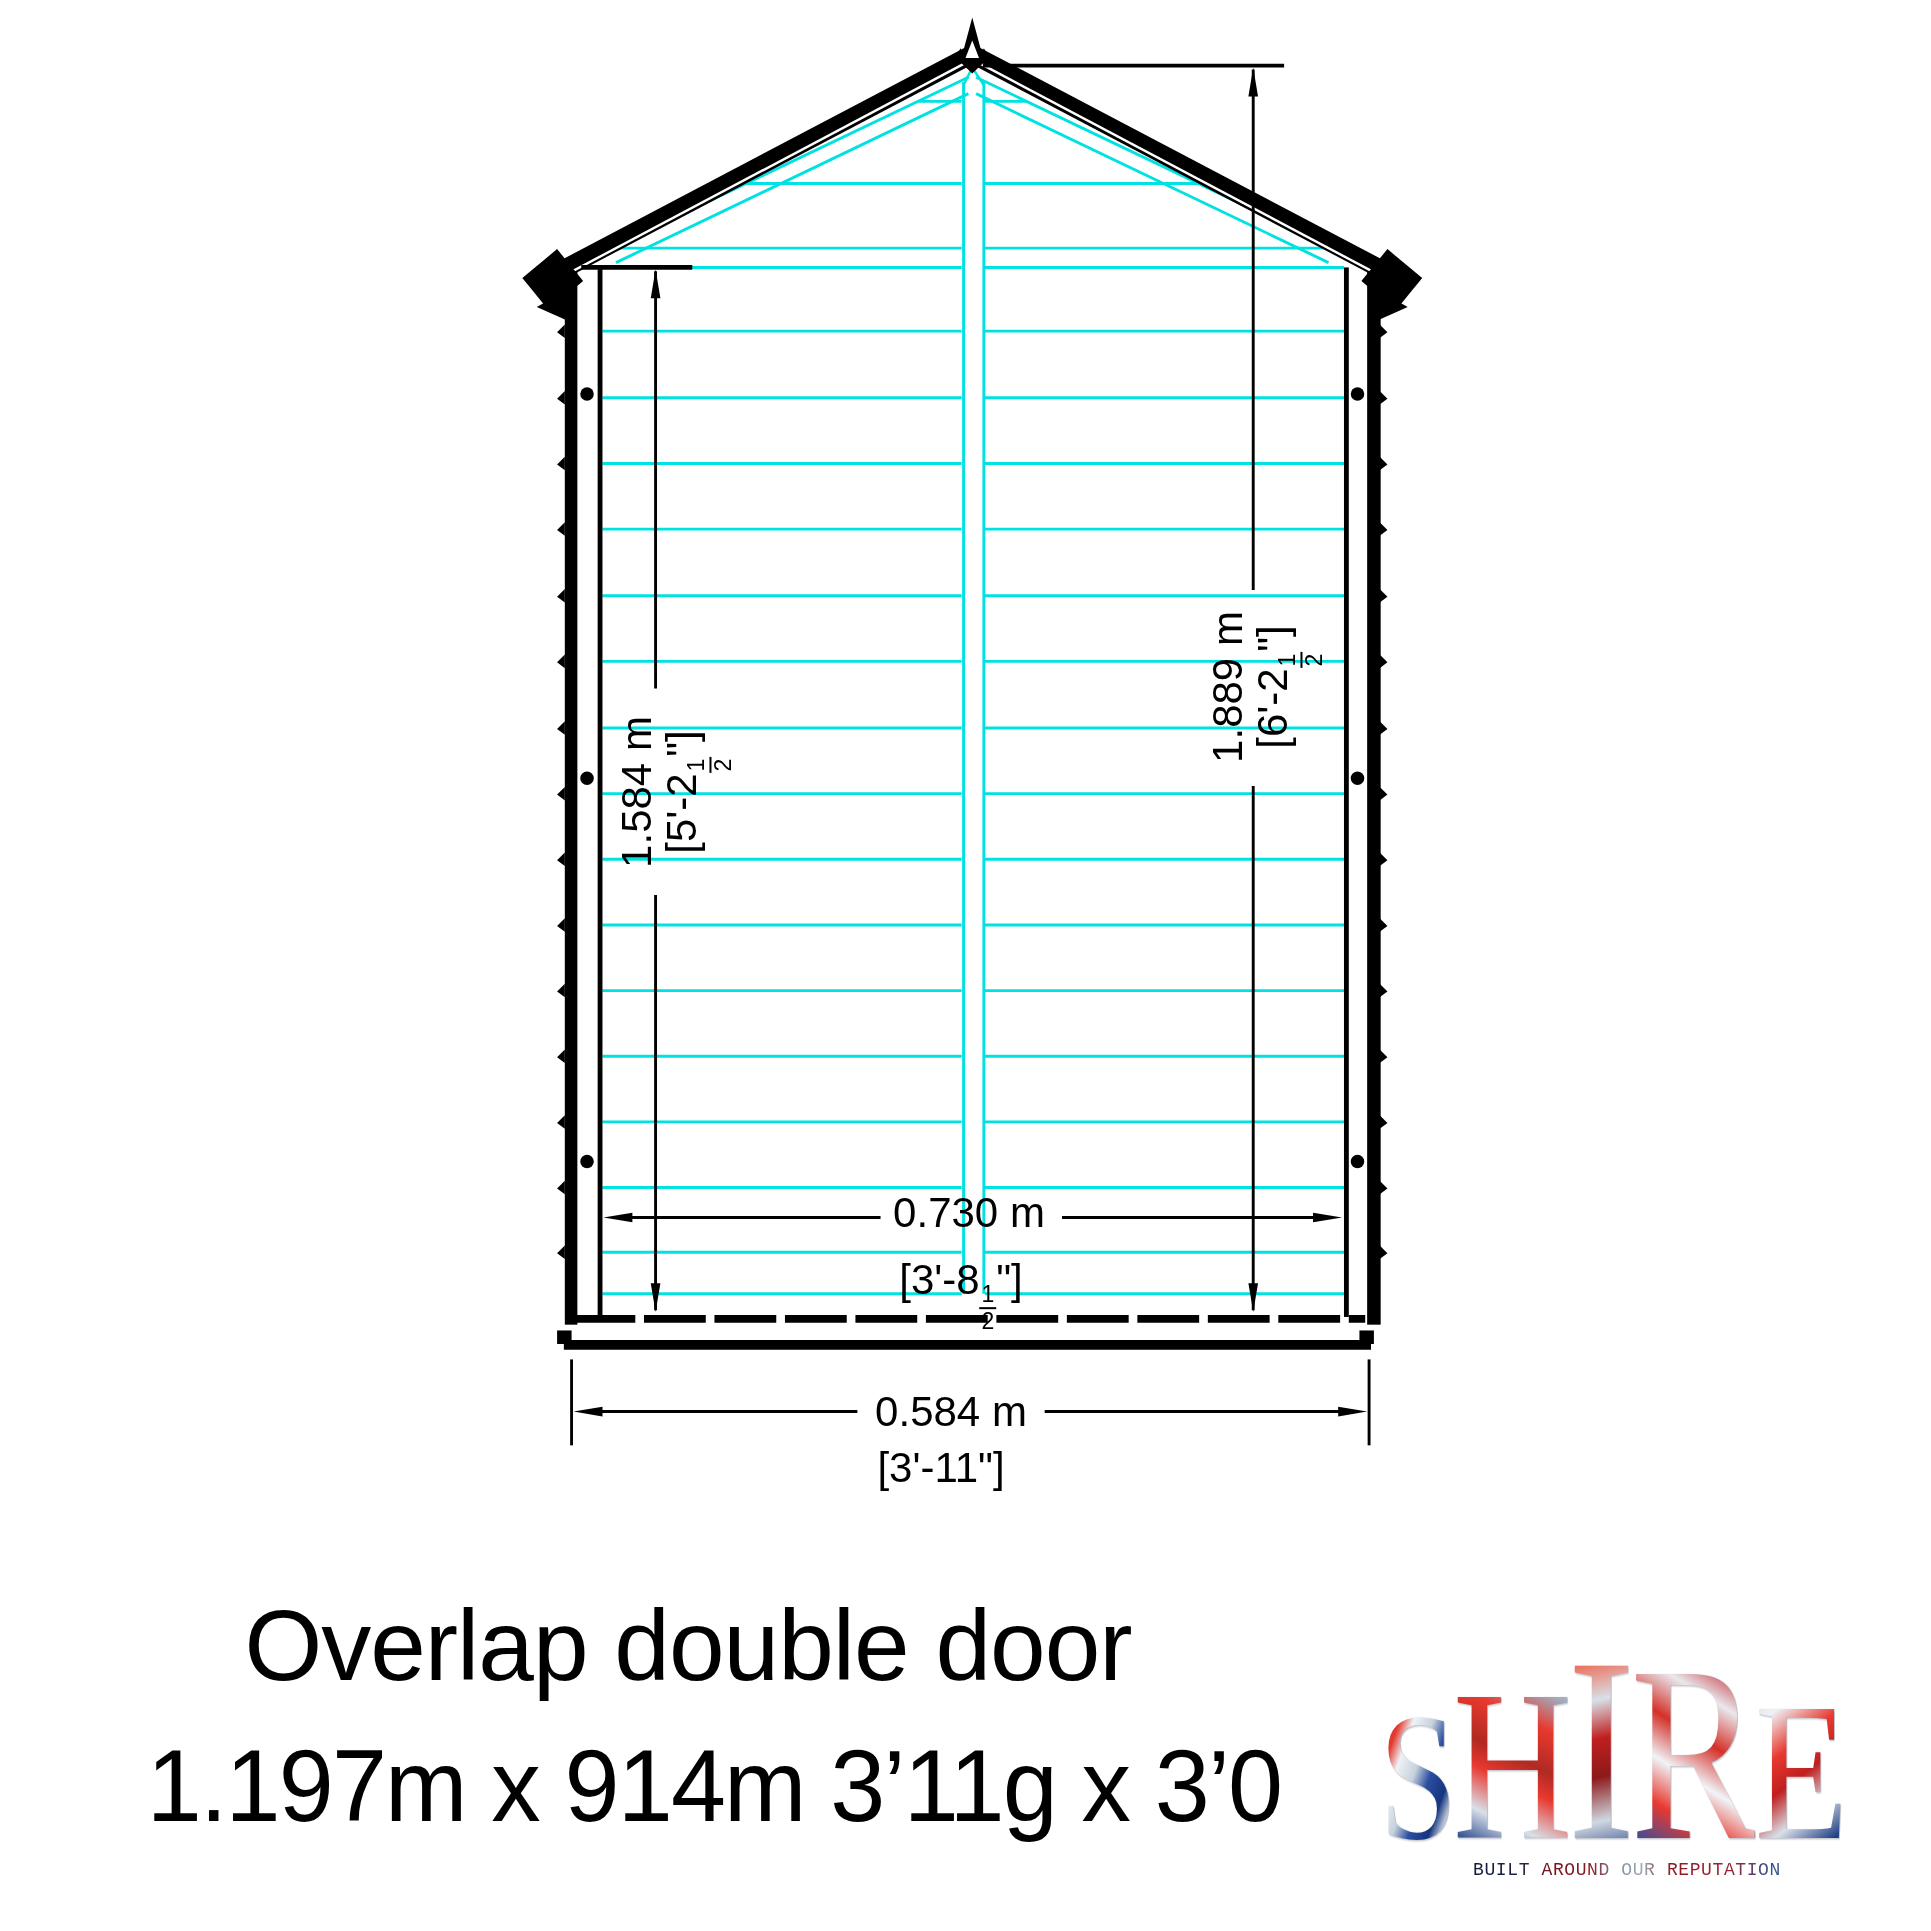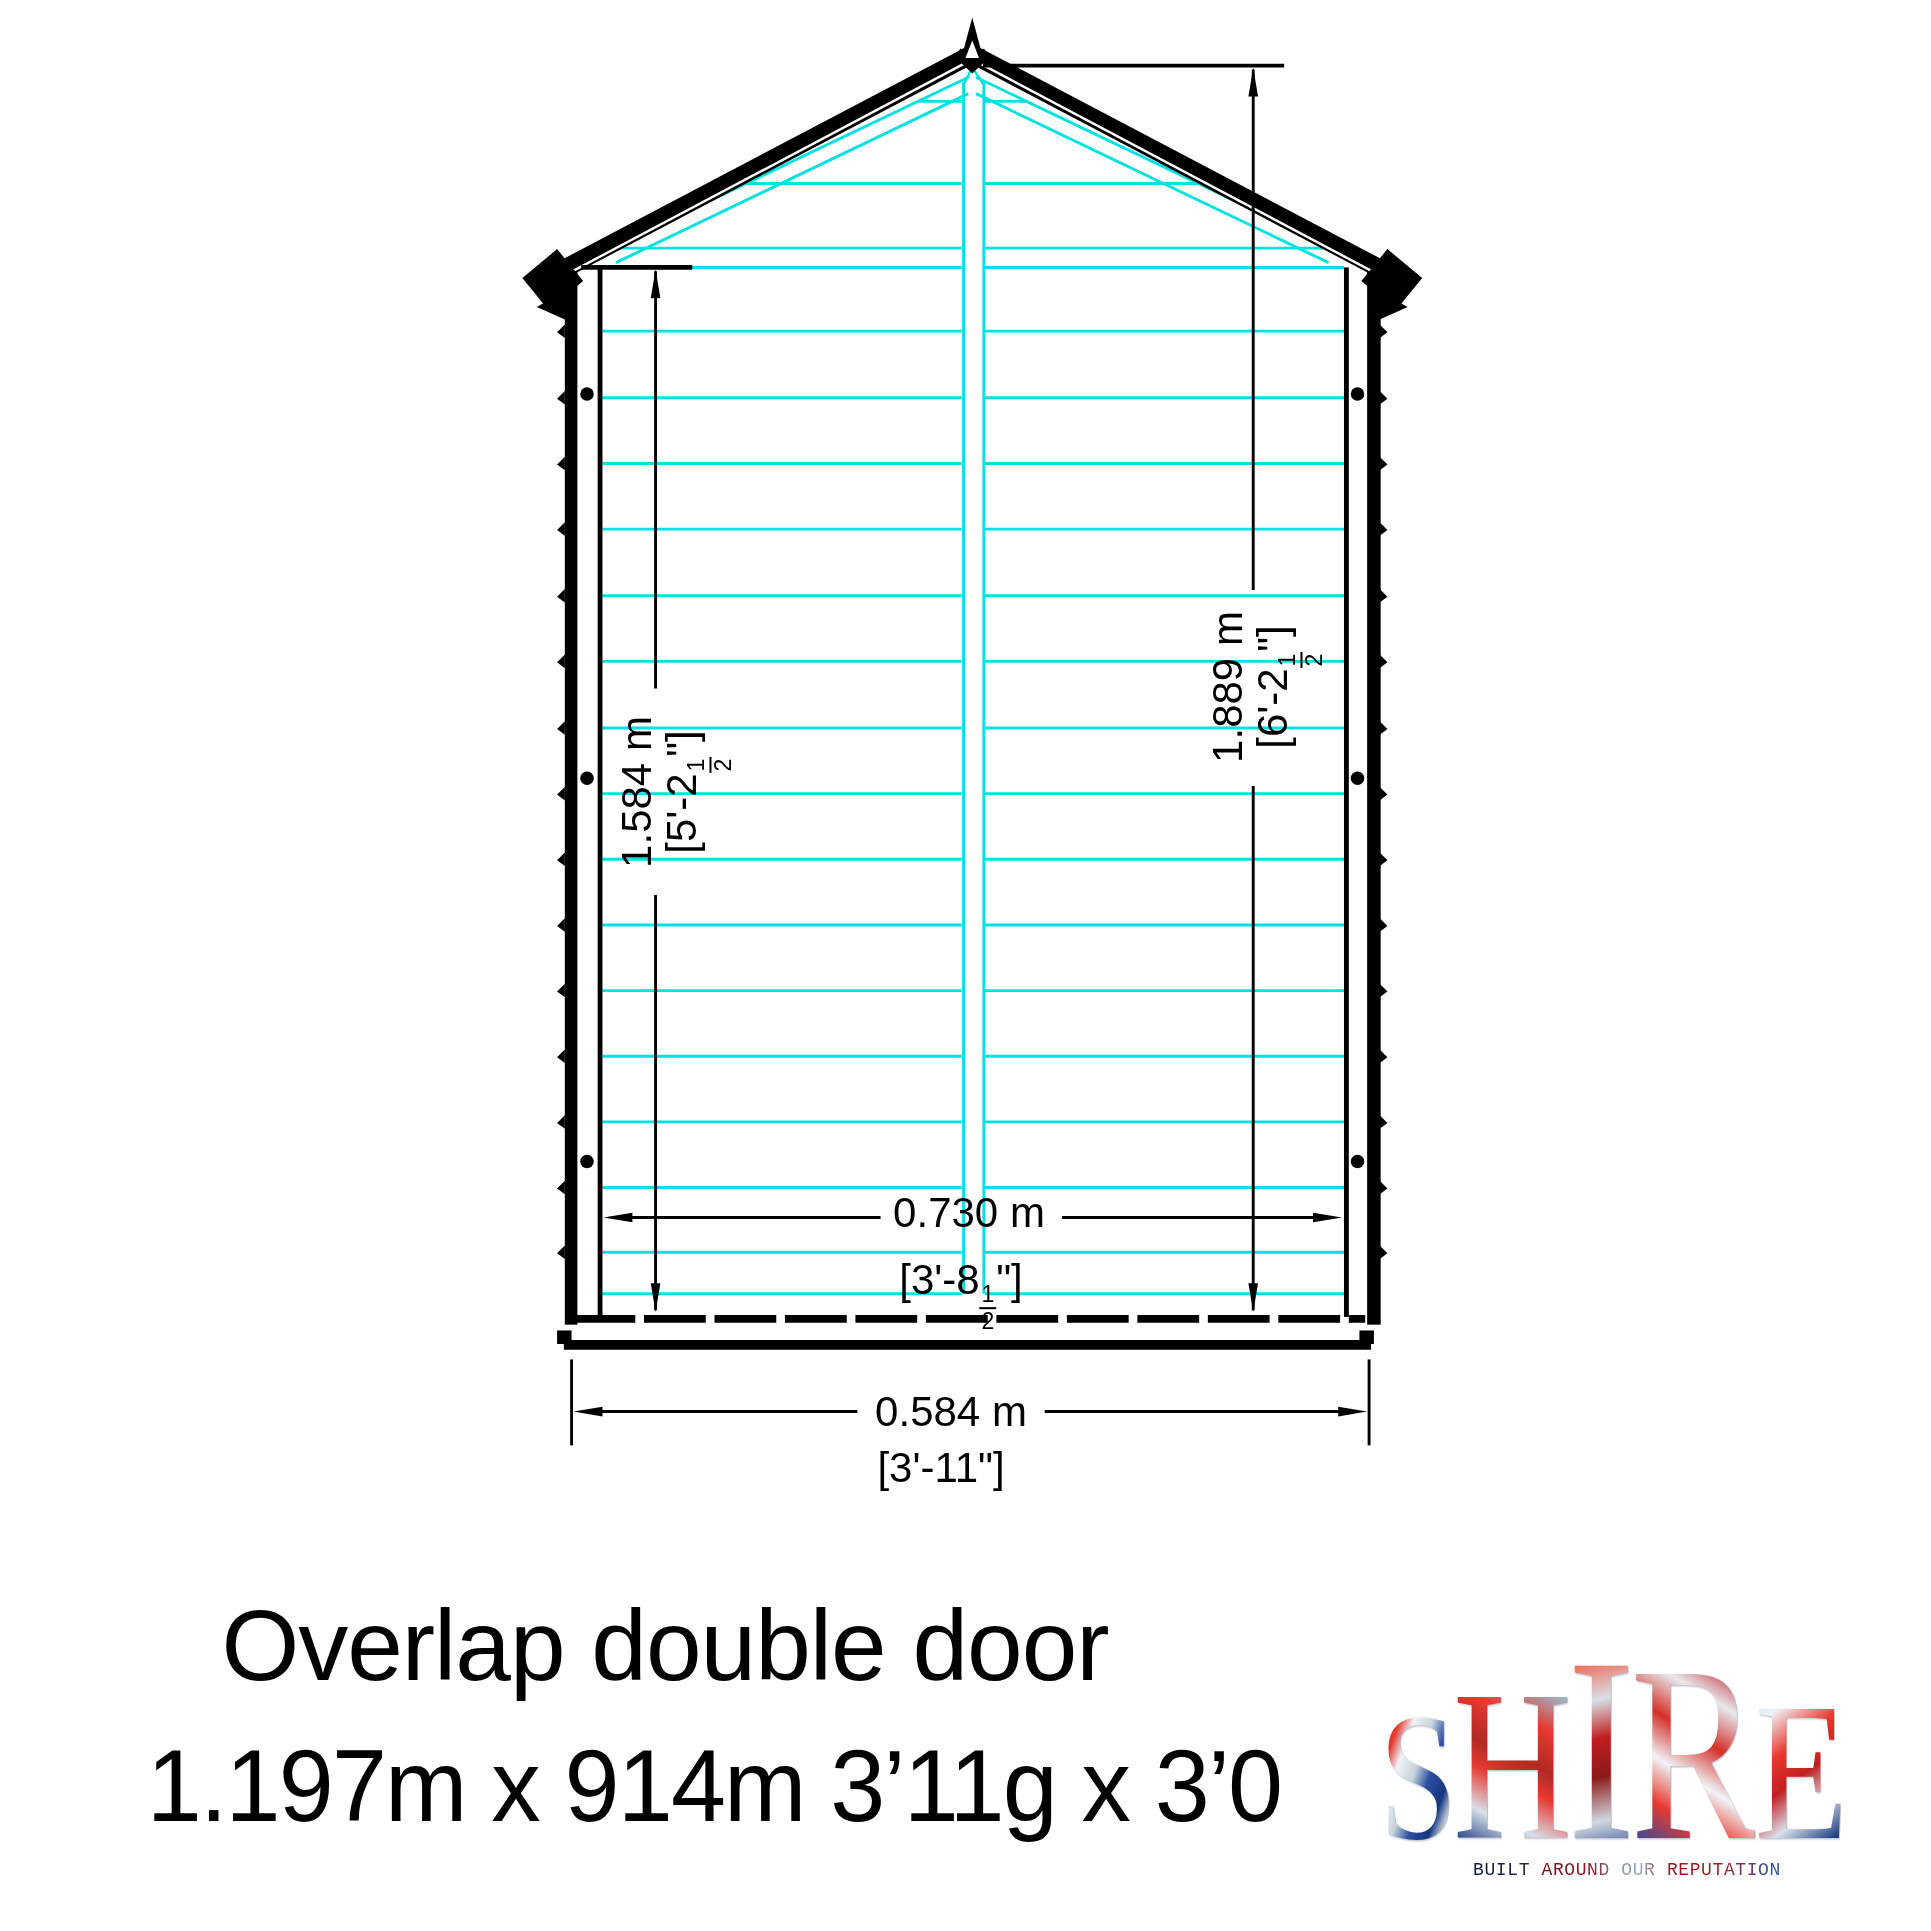--- a/index.html
+++ b/index.html
@@ -8,21 +8,21 @@
   svg{position:absolute;left:0;top:0;}
   .dim{position:absolute;font:42px/1.08 "Liberation Sans",sans-serif;color:#000;white-space:nowrap;}
   .dim.v{transform:translate(-50%,-50%) rotate(-90deg);}
   .dim.h{transform:translate(-50%,-50%);}
   .dim .row{text-align:center;}
   .fr{display:inline-flex;flex-direction:column;align-items:center;font-size:23px;line-height:1;
       vertical-align:-7.7px;}
   .fr b{font-weight:normal;border-bottom:2.9px solid #000;padding:0 1.9px 1px 1.9px;}
   .fr i{font-style:normal;padding-top:1px;}
   .caption{position:absolute;color:#000;white-space:nowrap;}
-  .cap1{left:665px;top:1645px;transform:translate(-50%,-50%);font-size:100px;letter-spacing:-1px;text-align:right;}
+  .cap1{left:688px;top:1645px;transform:translate(-50%,-50%);font-size:100px;letter-spacing:-1px;text-align:right;}
   .cap2{left:714px;top:1786px;transform:translate(-50%,-50%) scaleX(0.97);font-size:102px;letter-spacing:-1.9px;}
   .logo-row{position:absolute;left:1379px;top:1618px;display:flex;align-items:baseline;
             transform:scaleX(0.77);transform-origin:left top;
             font-family:"Liberation Serif",serif;line-height:1;}
   .logo-row span{display:inline-block;color:transparent;-webkit-background-clip:text;background-clip:text;
                  filter:drop-shadow(1px 1.9px 1px rgba(25,25,55,.35));letter-spacing:-5.8px;}
   .lS{font-size:183px;background-image:linear-gradient(115deg,#e23a2e 0%,#e23a2e 24%,#eef2f6 34%,#c7d2dc 48%,#2b4ea0 60%,#16357f 74%,#dfe6ec 84%,#16357f 100%);}
   .lH{font-size:214px;background-image:linear-gradient(200deg,#c8d3dd 0%,#9fb0c0 16%,#e8392f 30%,#b02a22 46%,#e8392f 56%,#d8e0e8 72%,#16357f 88%,#16357f 100%);}
   .lI{font-size:263px;background-image:linear-gradient(170deg,#e8392f 0%,#f06048 16%,#d8e0e8 32%,#c01f1f 46%,#8c1a1a 60%,#d0d8e0 76%,#16357f 92%);}
   .lR{font-size:251px;background-image:linear-gradient(25deg,#16357f 0%,#2b4ea0 12%,#e8392f 28%,#f0f4f8 42%,#d43028 56%,#e8e9ee 70%,#c01f28 84%,#8c98a8 100%);}

